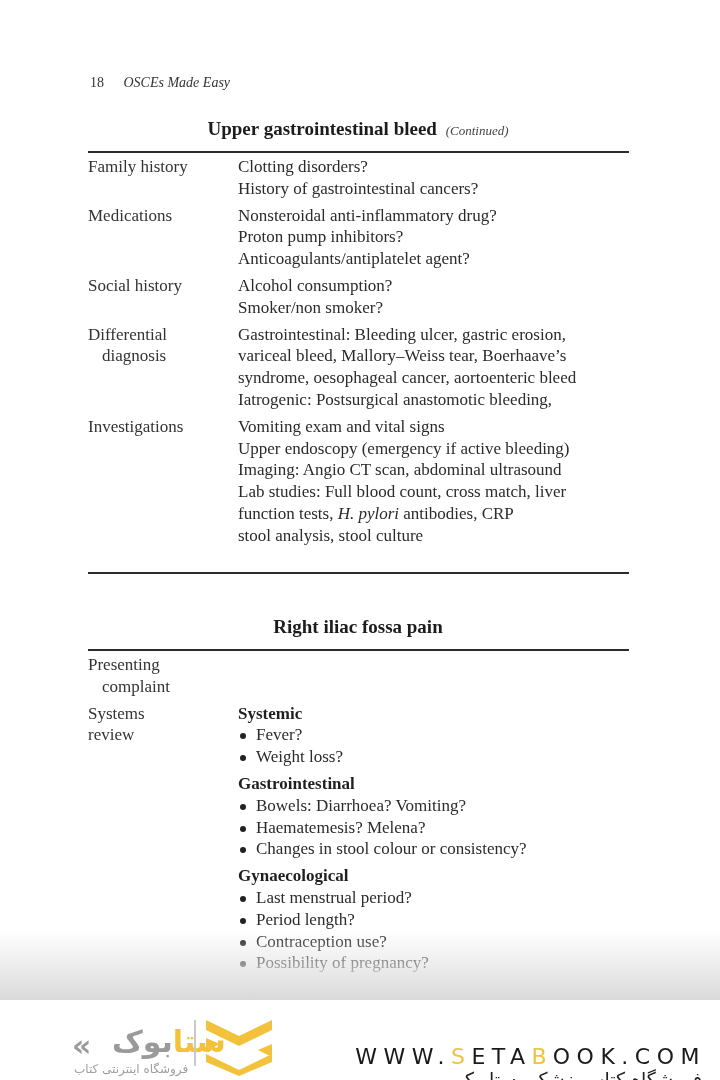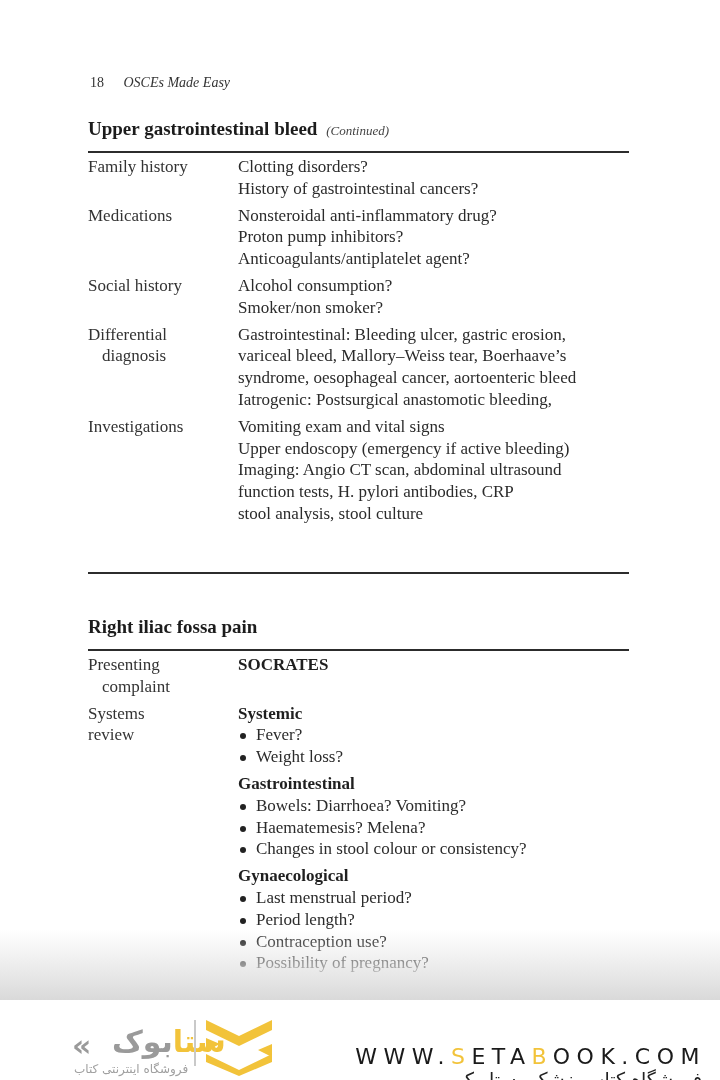--- a/index.html
+++ b/index.html
@@ -10,42 +10,42 @@
   }
   .page { position: absolute; left: 0; top: 0; width: 632px; height: 1000px; background: #ffffff; }
   .running-head {
     position: absolute; left: 90px; top: 75px; font-size: 14px; color: #333;
     font-family: "Liberation Serif", serif;
   }
   .running-head .pno { margin-right: 16px; }
   .running-head .book { font-style: italic; }
 
   .section-title {
-    position: absolute; left: 88px; width: 540px; text-align: left;
+    position: absolute; left: 88px; width: 540px; text-align: center;
     font-family: "Liberation Serif", serif; font-weight: bold; font-size: 19px; color: #1c1c1c;
   }
   .section-title .cont { font-weight: normal; font-style: italic; font-size: 13px; color: #444; margin-left: 4px; }
 
   .rule { position: absolute; left: 88px; width: 541px; height: 2px; background: #2c2c2c; }
 
   .tbl { position: absolute; left: 88px; width: 541px; font-family: "Liberation Serif", serif; font-size: 17px; line-height: 21.8px; }
   .row { display: flex; margin-bottom: 5px; }
   .row .label { width: 150px; flex: none; color: #333; }
   .row .label .l2 { display: block; padding-left: 14px; }
   .row .label .l2.noindent { padding-left: 0; }
   .row .content { flex: 1; color: #2b2b2b; }
   .row .content div { white-space: nowrap; }
   .subhead { font-weight: bold; color: #1f1f1f; }
   .bullets { margin: 0 0 5px 0; padding: 0; list-style: none; }
   .bullets li { position: relative; padding-left: 18px; white-space: nowrap; }
   .bullets li::before {
     content: ""; position: absolute; left: 2px; top: 9px; width: 6px; height: 6px;
     border-radius: 50%; background: #222;
   }
-  .ital { }
+  .ital { font-style: italic; }
 
   .fade {
     position: absolute; left: 0; top: 930px; width: 720px; height: 70px;
     background: linear-gradient(to bottom, rgba(255,255,255,0) 0%, rgba(225,225,225,0.85) 70%, rgba(215,215,215,0.95) 100%);
     pointer-events: none;
   }
 
   .banner { position: absolute; left: 0; top: 1000px; width: 720px; height: 80px; background: #ffffff; }
   .logo { position: absolute; left: 36px; top: 12px; width: 240px; height: 62px; }
   .logo-divider { position: absolute; left: 194px; top: 20px; width: 2px; height: 46px; background: #c9c9c9; }
@@ -109,40 +109,38 @@
         <div>syndrome, oesophageal cancer, aortoenteric bleed</div>
         <div>Iatrogenic: Postsurgical anastomotic bleeding,</div>
       </div>
     </div>
     <div class="row">
       <div class="label"><span>Investigations</span></div>
       <div class="content">
         <div>Vomiting exam and vital signs</div>
         <div>Upper endoscopy (emergency if active bleeding)</div>
         <div>Imaging: Angio CT scan, abdominal ultrasound</div>
+        <div>Lab studies: Full blood count, cross match, liver</div>
         <div><span>function tests, </span><span class="ital">H. pylori</span><span> antibodies, CRP</span></div>
         <div>stool analysis, stool culture</div>
       </div>
     </div>
   </div>
   <div class="rule" style="top:572px;"></div>
 
   <div class="section-title" style="top:616px;">
     <span>Right iliac fossa pain</span>
   </div>
   <div class="rule" style="top:649px;"></div>
 
   <div class="tbl" style="top:654px;">
     <div class="row">
       <div class="label">
         <span>Presenting</span>
         <span class="l2">complaint</span>
-      </div>
-      <div class="content">
-        <div class="subhead">SOCRATES</div>
       </div>
     </div>
     <div class="row">
       <div class="label">
         <span>Systems</span>
         <span class="l2 noindent">review</span>
       </div>
       <div class="content">
         <div class="subhead">Systemic</div>
         <ul class="bullets">

